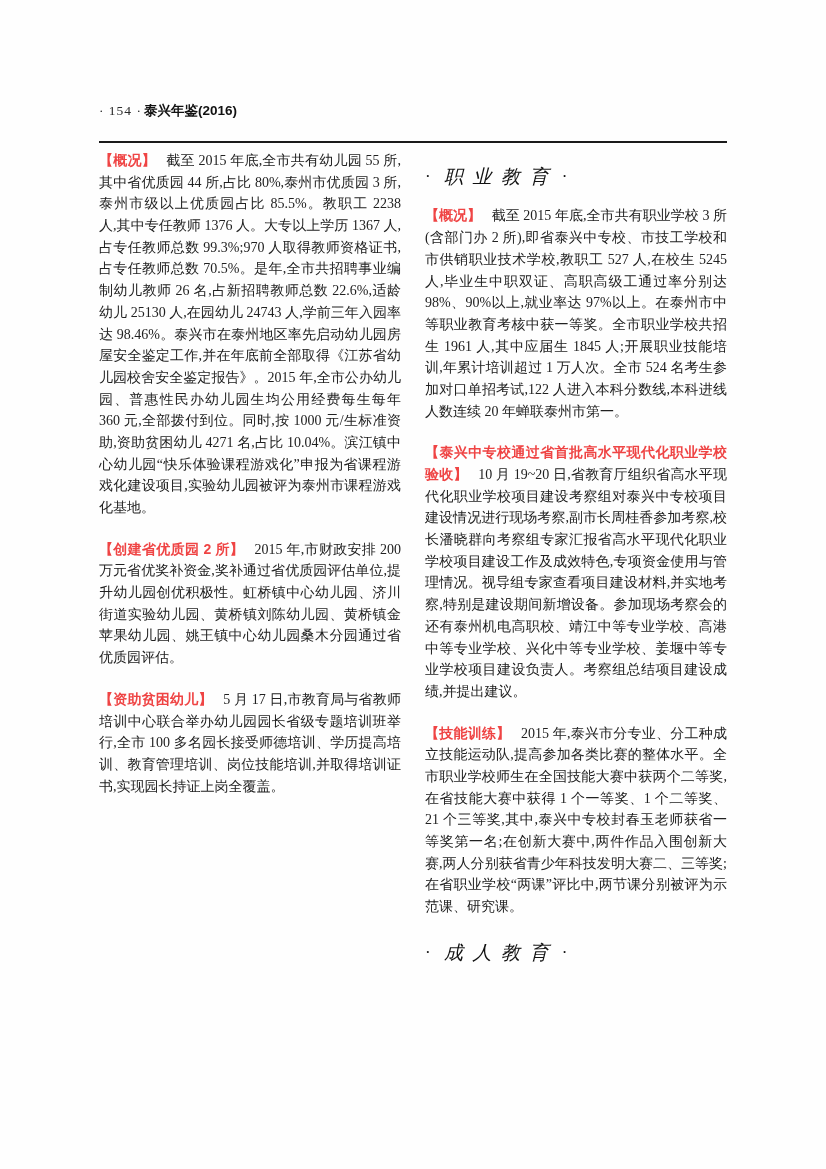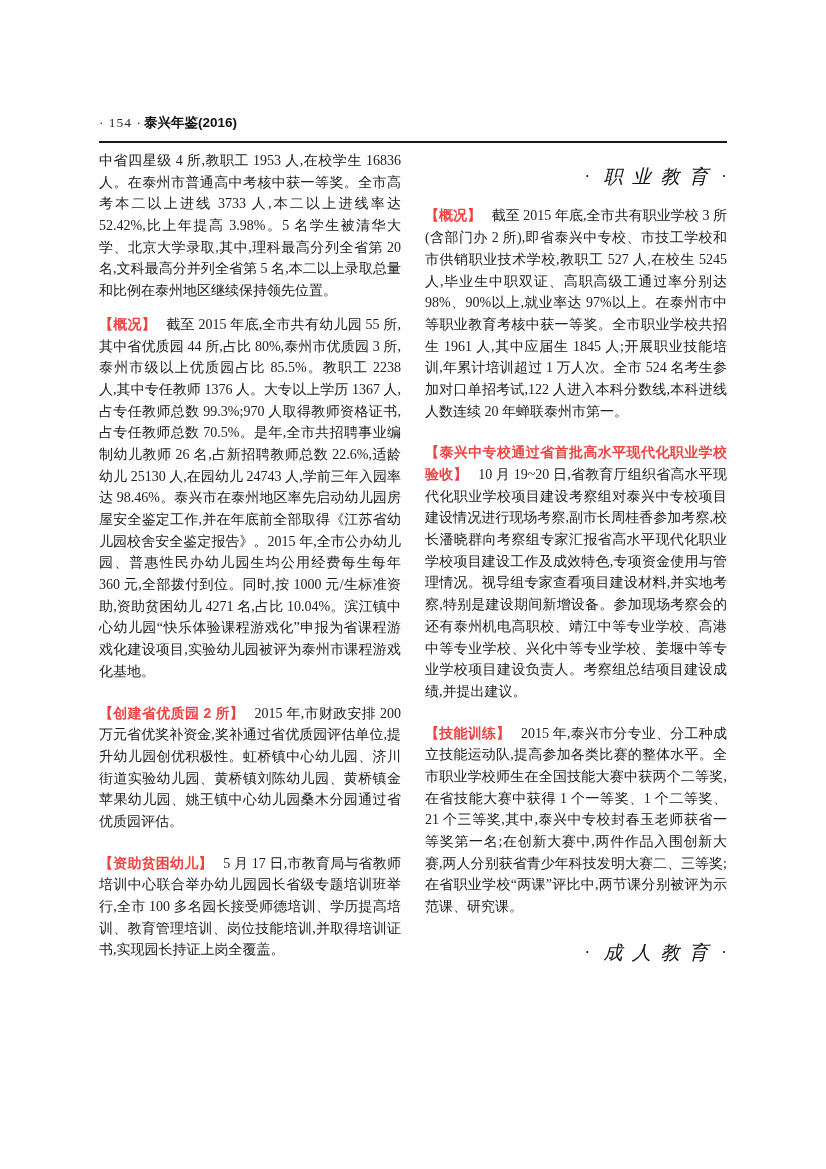--- a/index.html
+++ b/index.html
@@ -8,21 +8,21 @@
     width: 826px;
     height: 1169px;
     background: #fefefe;
     font-family: "Liberation Serif", serif;
     color: #212121;
     overflow: hidden;
   }
   .running-header {
     position: absolute;
     left: 99px;
-    top: 114px;
+    top: 102px;
     width: 628px;
     font-size: 13.5px;
     color: #2a2a2a;
     white-space: nowrap;
   }
   .running-header .page-marker {
     font-family: "Liberation Serif", serif;
     letter-spacing: 1px;
     margin-right: 2px;
   }
@@ -54,21 +54,21 @@
   .para { margin: 0 0 12px 0; }
   .entry { margin: 0 0 20px 0; }
   .entry:last-child { margin-bottom: 0; }
   .entry-label {
     font-family: "Liberation Sans", sans-serif;
     font-weight: bold;
     color: #ef4444;
     margin-right: 0.75em;
   }
   .section-heading {
-    text-align: right;
+    text-align: left;
     font-style: italic;
     font-size: 19px;
     color: #111;
     margin: 10px 0 14px 0;
     white-space: nowrap;
   }
   .section-heading .heading-text {
     letter-spacing: 0.5em;
     margin-left: 0.7em;
     margin-right: 0.2em;
@@ -85,21 +85,20 @@
 
 <div class="page">
 
   <div class="running-header">
     <span class="page-marker">· 154 ·</span><span class="book-title">泰兴年鉴(2016)</span>
   </div>
   <div class="header-rule"></div>
 
   <div class="col col-left">
 
-    <p class="para">中省四星级 4 所,教职工 1953 人,在校学生 16836 人。在泰州市普通高中考核中获一等奖。全市高考本二以上进线 3733 人,本二以上进线率达 52.42%,比上年提高 3.98%。5 名学生被清华大学、北京大学录取,其中,理科最高分列全省第 20 名,文科最高分并列全省第 5 名,本二以上录取总量和比例在泰州地区继续保持领先位置。</p>
 
 
     <p class="entry">
       <span class="entry-label">【概况】</span><span>截至 2015 年底,全市共有幼儿园 55 所,其中省优质园 44 所,占比 80%,泰州市优质园 3 所,泰州市级以上优质园占比 85.5%。教职工 2238 人,其中专任教师 1376 人。大专以上学历 1367 人,占专任教师总数 99.3%;970 人取得教师资格证书,占专任教师总数 70.5%。是年,全市共招聘事业编制幼儿教师 26 名,占新招聘教师总数 22.6%,适龄幼儿 25130 人,在园幼儿 24743 人,学前三年入园率达 98.46%。泰兴市在泰州地区率先启动幼儿园房屋安全鉴定工作,并在年底前全部取得《江苏省幼儿园校舍安全鉴定报告》。2015 年,全市公办幼儿园、普惠性民办幼儿园生均公用经费每生每年 360 元,全部拨付到位。同时,按 1000 元/生标准资助,资助贫困幼儿 4271 名,占比 10.04%。滨江镇中心幼儿园“快乐体验课程游戏化”申报为省课程游戏化建设项目,实验幼儿园被评为泰州市课程游戏化基地。</span>
     </p>
 
     <p class="entry">
       <span class="entry-label">【创建省优质园 2 所】</span><span>2015 年,市财政安排 200 万元省优奖补资金,奖补通过省优质园评估单位,提升幼儿园创优积极性。虹桥镇中心幼儿园、济川街道实验幼儿园、黄桥镇刘陈幼儿园、黄桥镇金苹果幼儿园、姚王镇中心幼儿园桑木分园通过省优质园评估。</span>
     </p>
 

